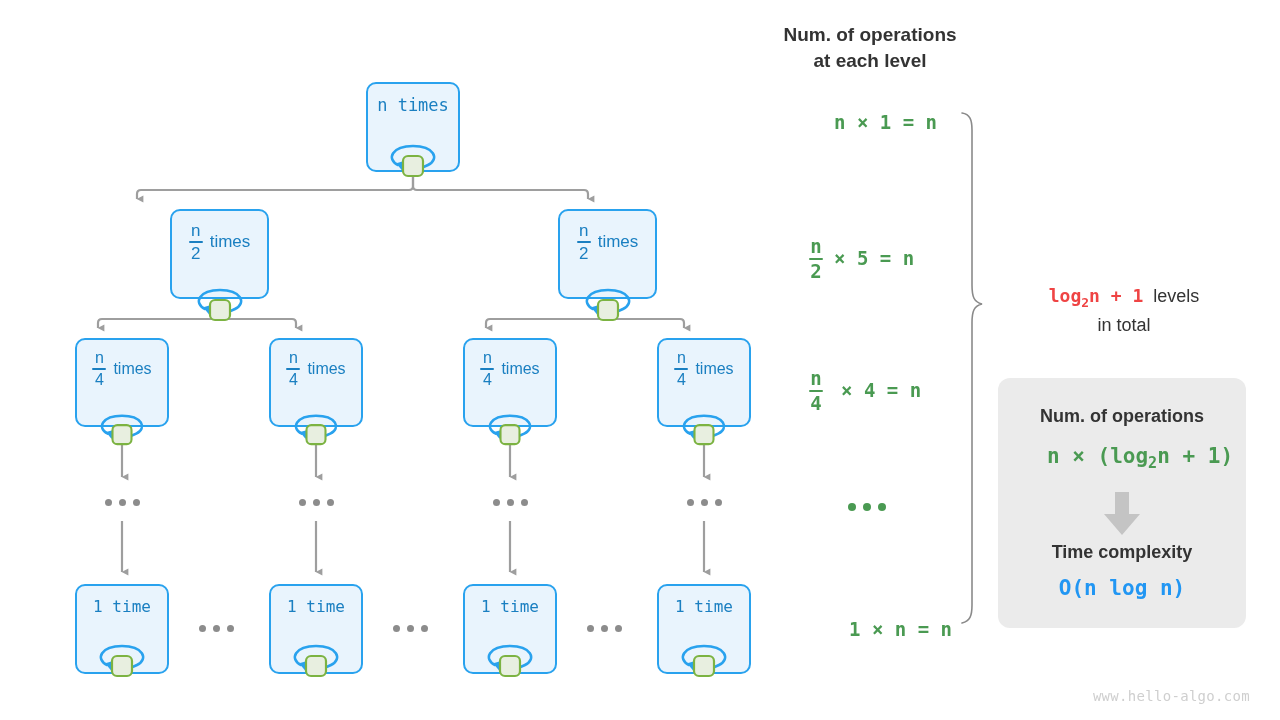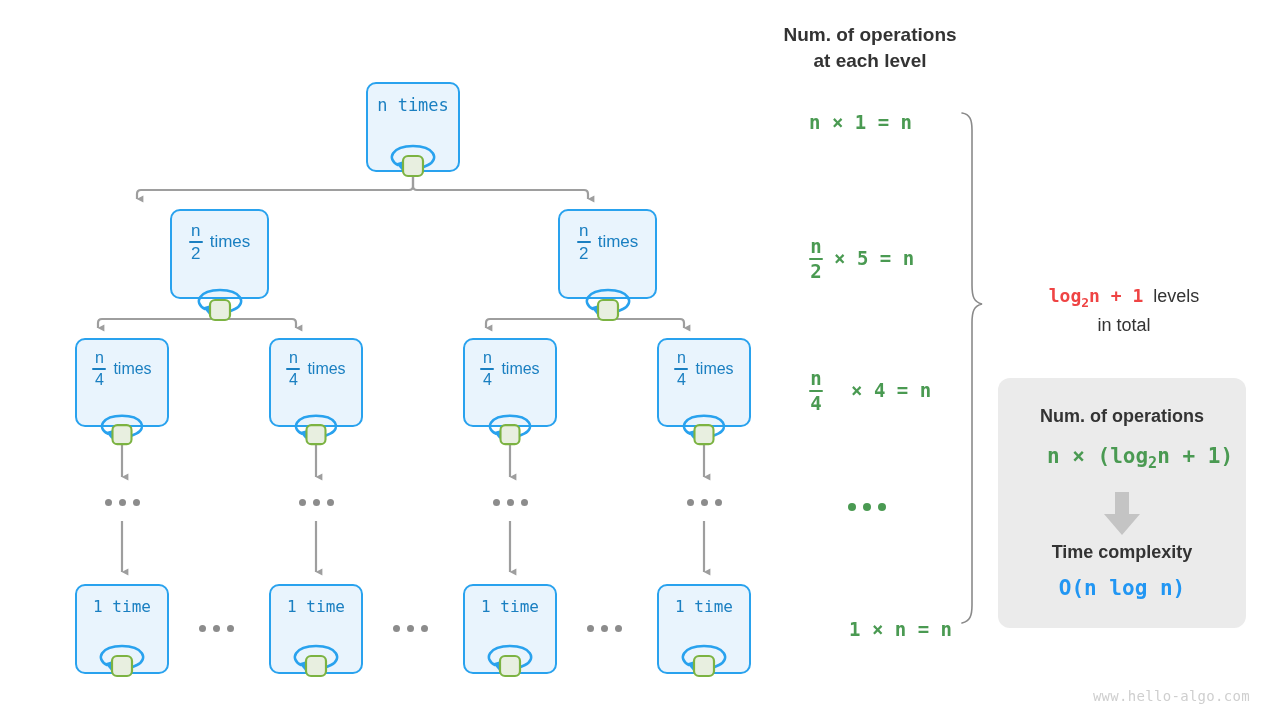--- a/index.html
+++ b/index.html
@@ -397,40 +397,40 @@
   </div>
   <div class="dots" style="left:587px; top:625px;">
     <i></i>
       <i></i>
       <i></i>
   </div>
 
   <div class="col-header" style="left:752px; top:22px; width:236px;">Num. of operations
 at each level</div>
 
-  <div class="eq" style="left:809px; top:113px;">
+  <div class="eq" style="left:834px; top:113px;">
     <span>n × 1 = n</span>
   </div>
 
   <div class="eq" style="left:809px; top:237px;">
     <span class="frac">
       <span class="num">n</span>
       <span class="bar"></span>
       <span class="den">2</span>
     </span>
     <span style="margin-left:9px;">× 5 = n</span>
   </div>
 
   <div class="eq" style="left:809px; top:369px;">
     <span class="frac">
       <span class="num">n</span>
       <span class="bar"></span>
       <span class="den">4</span>
     </span>
-    <span style="margin-left:26px;">× 4 = n</span>
+    <span style="margin-left:16px;">× 4 = n</span>
   </div>
 
   <div class="dots green" style="left:848px; top:503px;">
     <i></i>
       <i></i>
       <i></i>
   </div>
 
   <div class="eq" style="left:849px; top:620px;">
     <span>1 × n = n</span>

